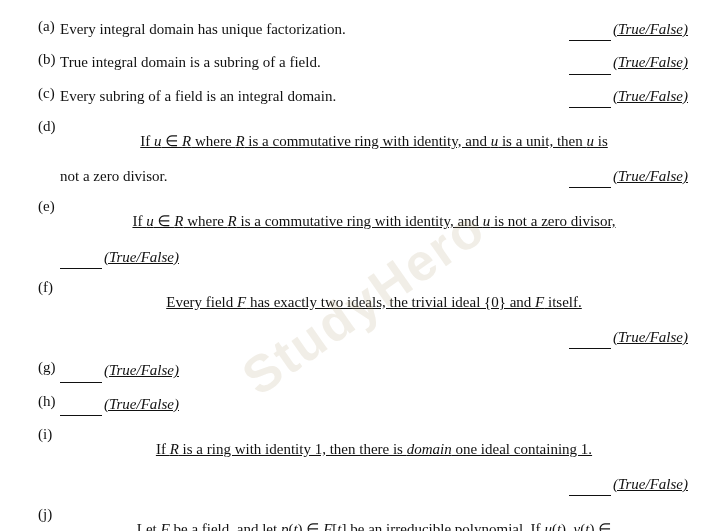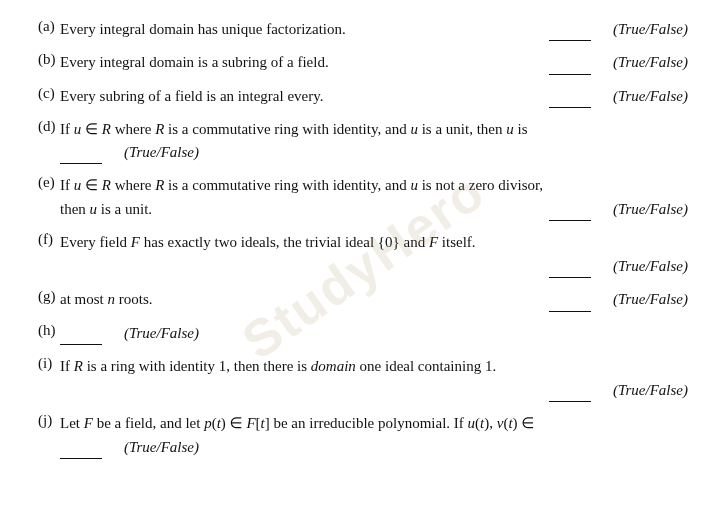--- a/index.html
+++ b/index.html
@@ -49,51 +49,53 @@
     }
 
     .problem-label {
       min-width: 22px;
       font-style: normal;
     }
 
     .problem-content {
       flex: 1;
       line-height: 1.55;
+      text-align: center;
     }
 
     .problem-line {
       display: flex;
       justify-content: space-between;
       align-items: flex-end;
       width: 100%;
     }
 
     .answer-line {
       display: flex;
       justify-content: flex-end;
       width: 100%;
       margin-top: 1px;
     }
 
     .tf-label {
       font-style: italic;
       white-space: nowrap;
-      margin-left: 20px;
+      margin-left: 0;
+      text-decoration: underline;
     }
 
     .underline-blank {
       display: inline-block;
       width: 42px;
       border-bottom: 1px solid #111;
       margin-right: 2px;
       vertical-align: bottom;
     }
 
-    p { margin: 0; }
+    p { margin: 12px; text-decoration: underline; }
   </style>
 </head>
 <body>
 
 <div class="watermark">
   <span class="watermark-text">StudyHero</span>
 </div>
 
 <ul class="problem-list">
 
@@ -104,72 +106,71 @@
         <span>Every integral domain has unique factorization.</span>
         <span><span class="underline-blank"></span><span class="tf-label"><i>(True/False)</i></span></span>
       </div>
     </div>
   </li>
 
   <li class="problem-item">
     <span class="problem-label">(b)&nbsp;</span>
     <div class="problem-content">
       <div class="problem-line">
-        <span>Every integral domain is a subring of a field.</span>
+        <span>True integral domain is a subring of a field.</span>
         <span><span class="underline-blank"></span><span class="tf-label"><i>(True/False)</i></span></span>
       </div>
     </div>
   </li>
 
   <li class="problem-item">
     <span class="problem-label">(c)&nbsp;</span>
     <div class="problem-content">
       <div class="problem-line">
-        <span>Every subring of a field is an integral every.</span>
+        <span>Every subring of a field is an integral domain.</span>
         <span><span class="underline-blank"></span><span class="tf-label"><i>(True/False)</i></span></span>
       </div>
     </div>
   </li>
 
   <li class="problem-item">
     <span class="problem-label">(d)&nbsp;</span>
     <div class="problem-content">
       <p>If <i>u</i> ∈ <i>R</i> where <i>R</i> is a commutative ring with identity, and <i>u</i> is a unit, then <i>u</i> is</p>
       <div class="problem-line">
+        <span>not a zero divisor.</span>
         <span><span class="underline-blank"></span><span class="tf-label"><i>(True/False)</i></span></span>
       </div>
     </div>
   </li>
 
   <li class="problem-item">
     <span class="problem-label">(e)&nbsp;</span>
     <div class="problem-content">
       <p>If <i>u</i> ∈ <i>R</i> where <i>R</i> is a commutative ring with identity, and <i>u</i> is not a zero divisor,</p>
       <div class="problem-line">
-        <span>then <i>u</i> is a unit.</span>
         <span><span class="underline-blank"></span><span class="tf-label"><i>(True/False)</i></span></span>
       </div>
     </div>
   </li>
 
   <li class="problem-item">
     <span class="problem-label">(f)&nbsp;</span>
     <div class="problem-content">
       <p>Every field <i>F</i> has exactly two ideals, the trivial ideal {0} and <i>F</i> itself.</p>
       <div class="answer-line">
         <span><span class="underline-blank"></span><span class="tf-label"><i>(True/False)</i></span></span>
       </div>
     </div>
   </li>
 
   <li class="problem-item">
     <span class="problem-label">(g)&nbsp;</span>
     <div class="problem-content">
       <div class="problem-line">
-        <span>at most <i>n</i> roots.</span>
         <span><span class="underline-blank"></span><span class="tf-label"><i>(True/False)</i></span></span>
       </div>
     </div>
   </li>
 
   <li class="problem-item">
     <span class="problem-label">(h)&nbsp;</span>
     <div class="problem-content">
       <div class="problem-line">
         <span><span class="underline-blank"></span><span class="tf-label"><i>(True/False)</i></span></span>

